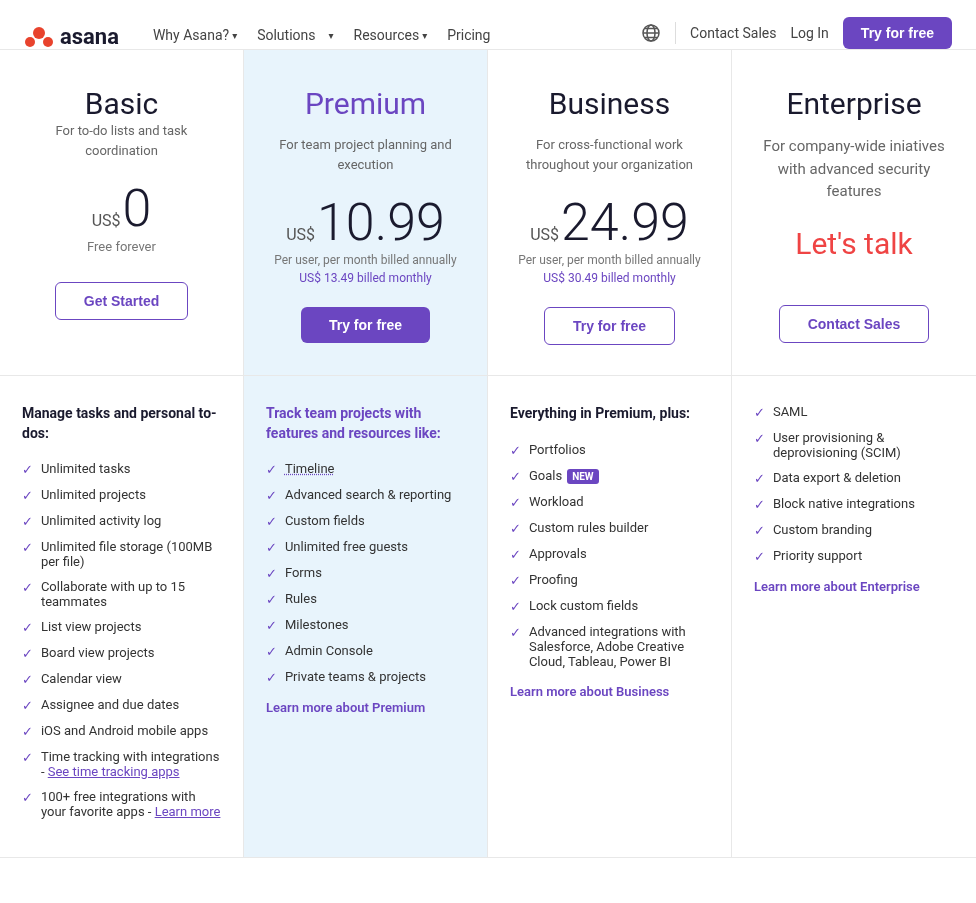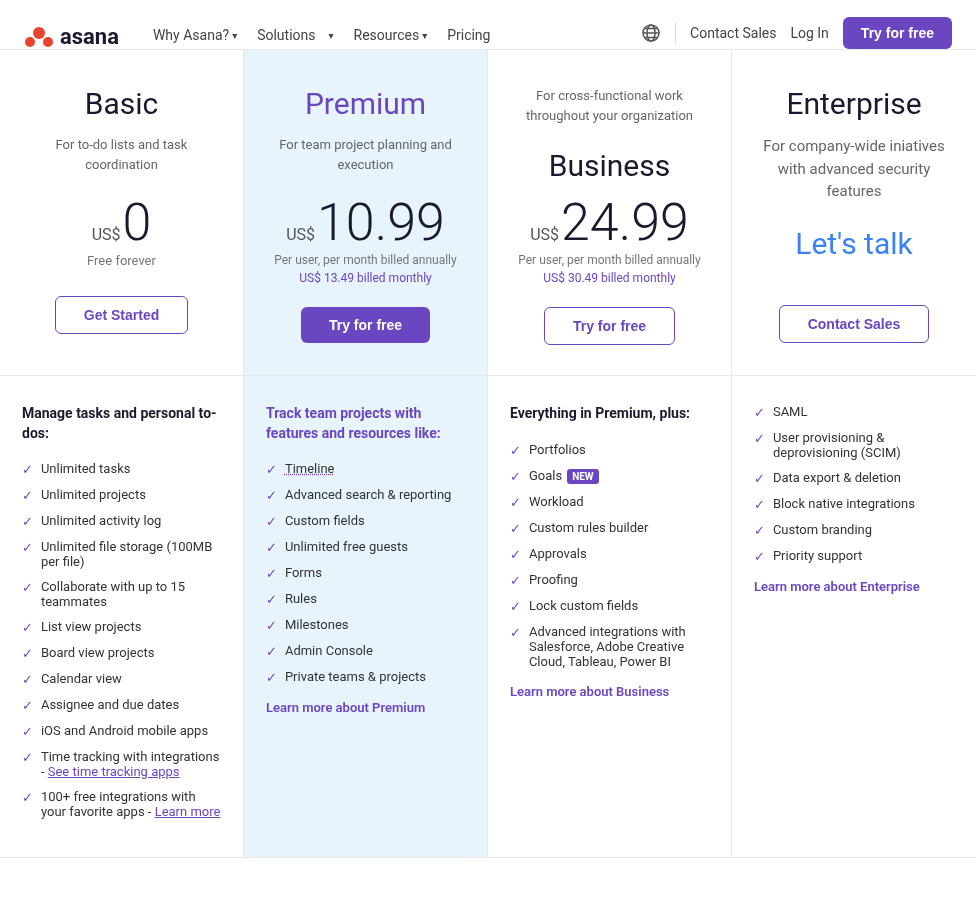--- a/index.html
+++ b/index.html
@@ -50,21 +50,21 @@
     <div style="width:1px;height:22px;background:#ddd;"></div>
     <span style="font-size:14px;color:#444;cursor:pointer;">Contact Sales</span>
     <span style="font-size:14px;color:#444;cursor:pointer;">Log In</span>
     <button style="background:#6b46c1;color:#fff;border:none;padding:8px 18px;border-radius:6px;font-size:14px;font-weight:600;cursor:pointer;">Try for free</button>
   </div>
 </nav>
 
 <div style="display:grid;grid-template-columns:1fr 1fr 1fr 1fr;border-bottom:1px solid #e8e8e8;">
 
   <div style="padding:36px 24px 30px;border-right:1px solid #e8e8e8;text-align:center;">
-    <div style="font-size:30px;font-weight:400;color:#1a1a2e;margin-bottom:14px;">Basic</div>
+    <div style="font-size:30px;font-weight:400;color:#1a1a2e;">Basic</div>
     <div style="font-size:13px;color:#666;line-height:1.5;min-height:40px;margin-bottom:22px;">For to-do lists and task coordination</div>
     <div style="display:flex;align-items:baseline;justify-content:center;margin-bottom:4px;">
       <span style="font-size:16px;color:#555;margin-right:2px;">US$</span>
       <span style="font-size:52px;font-weight:300;color:#1a1a2e;line-height:1;">0</span>
     </div>
     <div style="font-size:13px;color:#777;margin-bottom:28px;">Free forever</div>
     <button style="border:1.5px solid #6b46c1;color:#6b46c1;background:#fff;padding:10px 28px;border-radius:6px;font-size:14px;font-weight:600;cursor:pointer;">Get Started</button>
   </div>
 
   <div style="padding:36px 24px 30px;border-right:1px solid #e8e8e8;text-align:center;background:#e8f4fc;">
@@ -73,35 +73,35 @@
     <div style="display:flex;align-items:baseline;justify-content:center;margin-bottom:4px;">
       <span style="font-size:16px;color:#555;margin-right:2px;">US$</span>
       <span style="font-size:52px;font-weight:300;color:#1a1a2e;line-height:1;">10.99</span>
     </div>
     <div style="font-size:12px;color:#777;margin-bottom:4px;">Per user, per month billed annually</div>
     <div style="font-size:12px;color:#6b46c1;margin-bottom:22px;">US$ 13.49 billed monthly</div>
     <button style="border:none;background:#6b46c1;color:#fff;padding:10px 28px;border-radius:6px;font-size:14px;font-weight:600;cursor:pointer;">Try for free</button>
   </div>
 
   <div style="padding:36px 24px 30px;border-right:1px solid #e8e8e8;text-align:center;">
+    <div style="font-size:30px;font-weight:400;color:#1a1a2e;margin-bottom:14px;">Business</div>
     <div style="font-size:13px;color:#666;line-height:1.5;min-height:40px;margin-bottom:22px;">For cross-functional work throughout your organization</div>
-    <div style="font-size:30px;font-weight:400;color:#1a1a2e;margin-bottom:14px;">Business</div>
     <div style="display:flex;align-items:baseline;justify-content:center;margin-bottom:4px;">
       <span style="font-size:16px;color:#555;margin-right:2px;">US$</span>
       <span style="font-size:52px;font-weight:300;color:#1a1a2e;line-height:1;">24.99</span>
     </div>
     <div style="font-size:12px;color:#777;margin-bottom:4px;">Per user, per month billed annually</div>
     <div style="font-size:12px;color:#6b46c1;margin-bottom:22px;">US$ 30.49 billed monthly</div>
     <button style="border:1.5px solid #6b46c1;color:#6b46c1;background:#fff;padding:10px 28px;border-radius:6px;font-size:14px;font-weight:600;cursor:pointer;">Try for free</button>
   </div>
 
   <div style="padding:36px 24px 30px;text-align:center;">
     <div style="font-size:30px;font-weight:400;color:#1a1a2e;margin-bottom:14px;">Enterprise</div>
     <div style="font-size:15px;color:#666;line-height:1.5;min-height:40px;margin-bottom:22px;">For company-wide iniatives with advanced security features</div>
-    <div style="font-size:30px;font-weight:400;color:#3b82f6;margin-bottom:44px;margin-top:23px;">Let's talk</div>
+    <div style="font-size:30px;font-weight:400;color:#ef4444;margin-bottom:44px;margin-top:23px;">Let's talk</div>
     <button style="border:1.5px solid #6b46c1;color:#6b46c1;background:#fff;padding:10px 28px;border-radius:6px;font-size:14px;font-weight:600;cursor:pointer;">Contact Sales</button>
   </div>
 
 </div>
 
 <div style="display:grid;grid-template-columns:1fr 1fr 1fr 1fr;border-bottom:1px solid #e8e8e8;">
 
   <div style="padding:28px 22px;border-right:1px solid #e8e8e8;">
     <div style="font-size:14px;font-weight:700;color:#1a1a2e;margin-bottom:18px;line-height:1.4;">Manage tasks and personal to-dos:</div>
     <ul style="list-style:none;">

